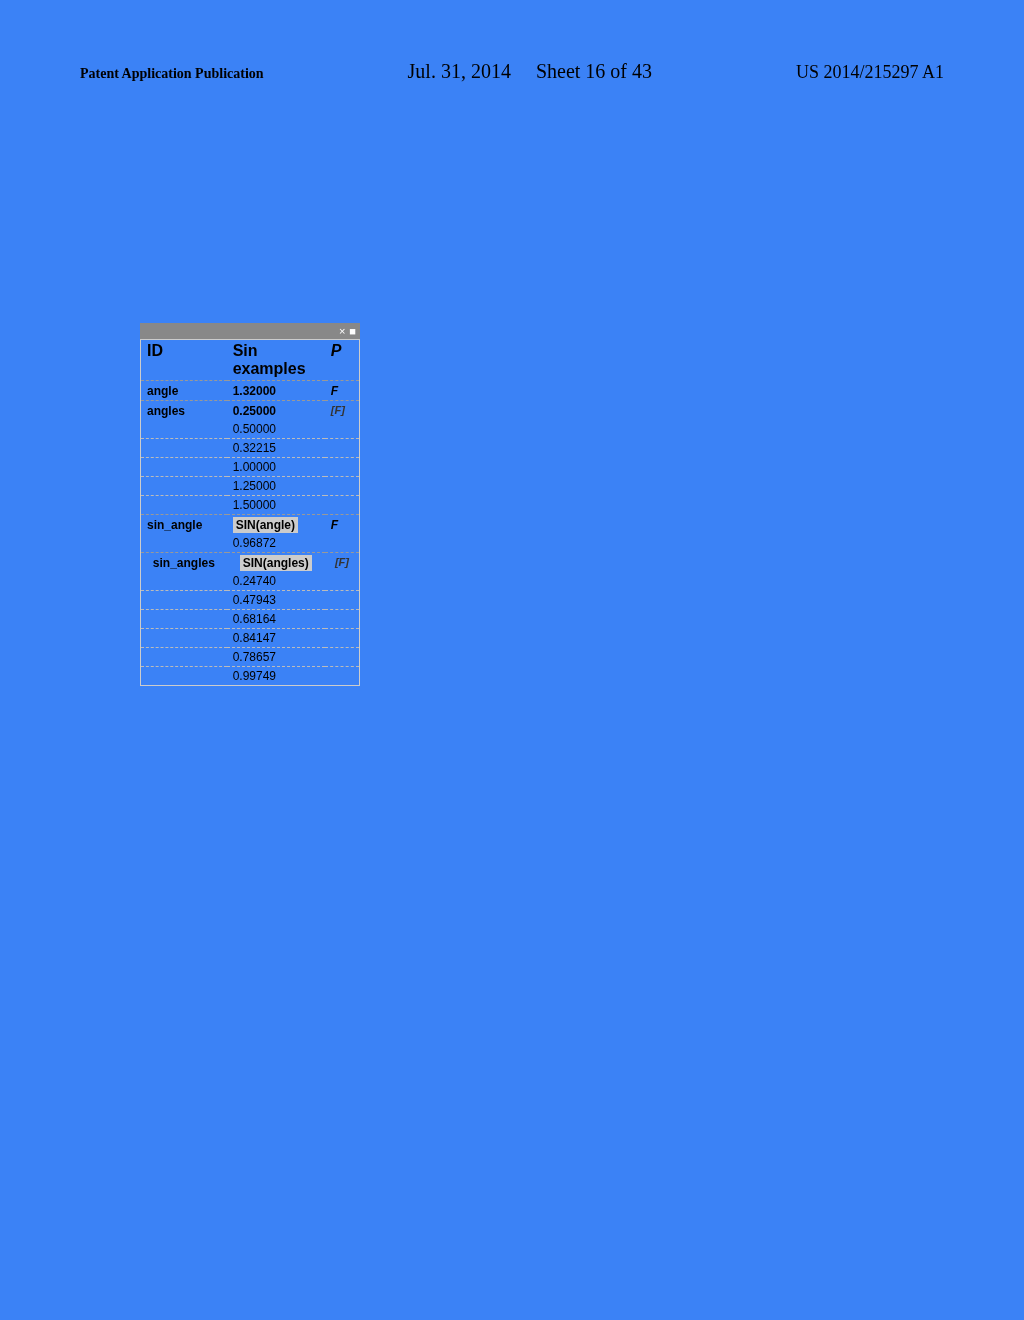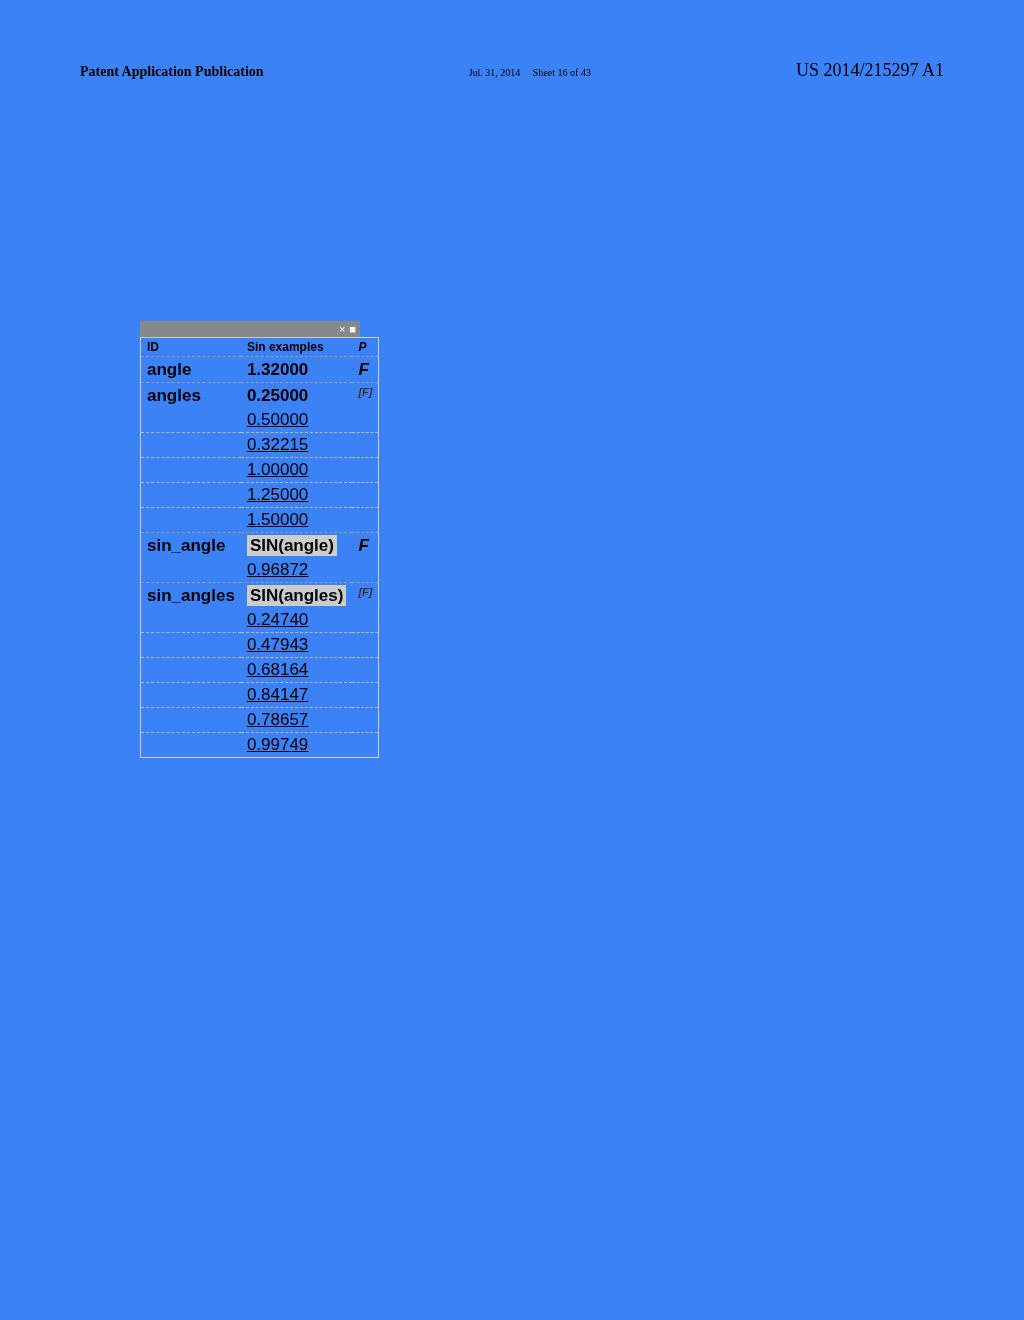--- a/index.html
+++ b/index.html
@@ -26,21 +26,21 @@
       margin-bottom: 40px;
       font-size: 14px;
     }
 
     .header-left {
       font-weight: bold;
       font-size: 14px;
     }
 
     .header-center {
-      font-size: 10px;
+      font-size: 20px;
     }
 
     .header-right {
       font-size: 18px;
     }
 
     .content-area {
       display: flex;
       flex-direction: column;
       align-items: flex-start;
@@ -80,31 +80,31 @@
     }
 
     .data-table {
       border-collapse: collapse;
       width: 220px;
       border: 1px solid #ccc;
     }
 
     .data-table th, .data-table td {
       padding: 2px 6px;
-      font-size: 17px;
+      font-size: 12px;
       vertical-align: top;
     }
 
     .data-table thead tr {
       border-bottom: 1px dashed #999;
     }
 
     .data-table thead th {
       font-weight: bold;
-      font-size: 12px;
+      font-size: 16px;
       text-align: left;
     }
 
     .data-table thead th.col-p {
       text-align: left;
       font-style: italic;
     }
 
     .section-row td {
       border-top: 1px dashed #999;
@@ -112,21 +112,20 @@
       padding-top: 3px;
     }
 
     .highlighted-cell {
       background: #ccc;
       padding: 1px 3px;
     }
 
     .value-row td {
       border-top: 1px dashed #bbb;
-      text-decoration: underline;
     }
 
     .value-row.first-value td {
       border-top: none;
     }
 
     td.italic-tag {
       font-style: italic;
       color: #333;
       font-size: 11px;

